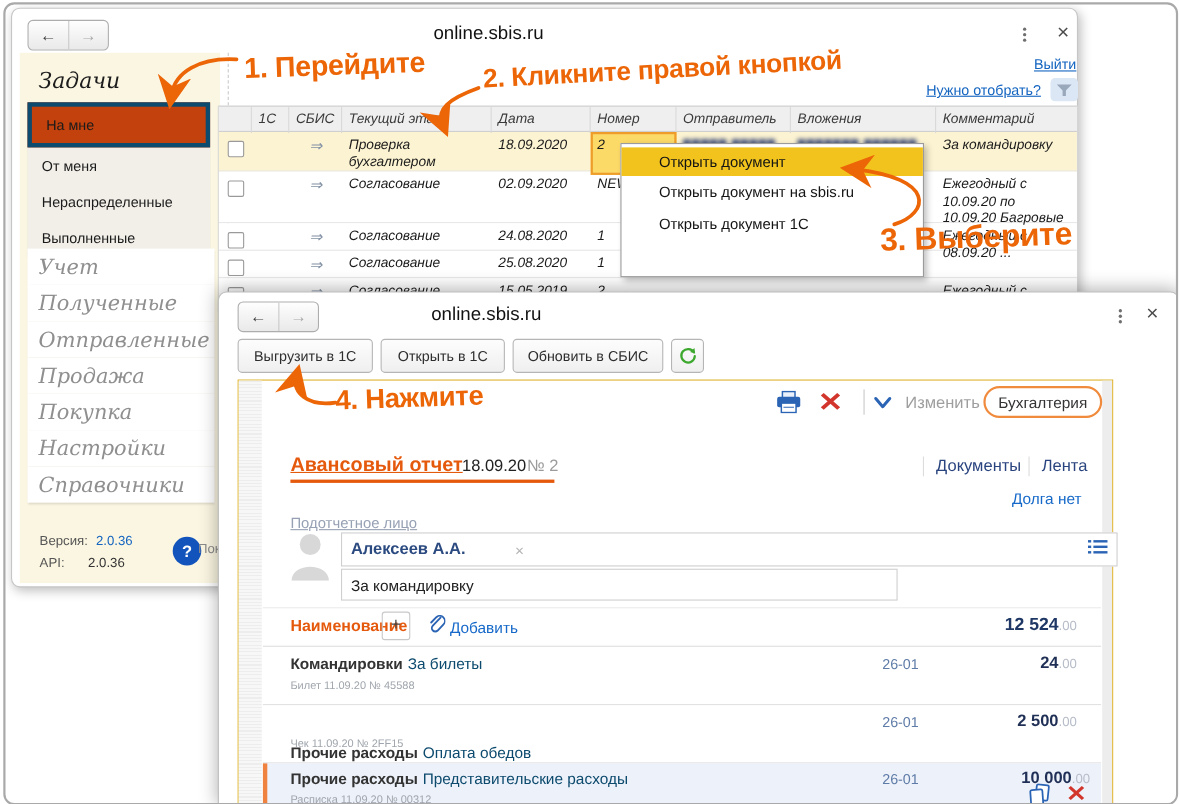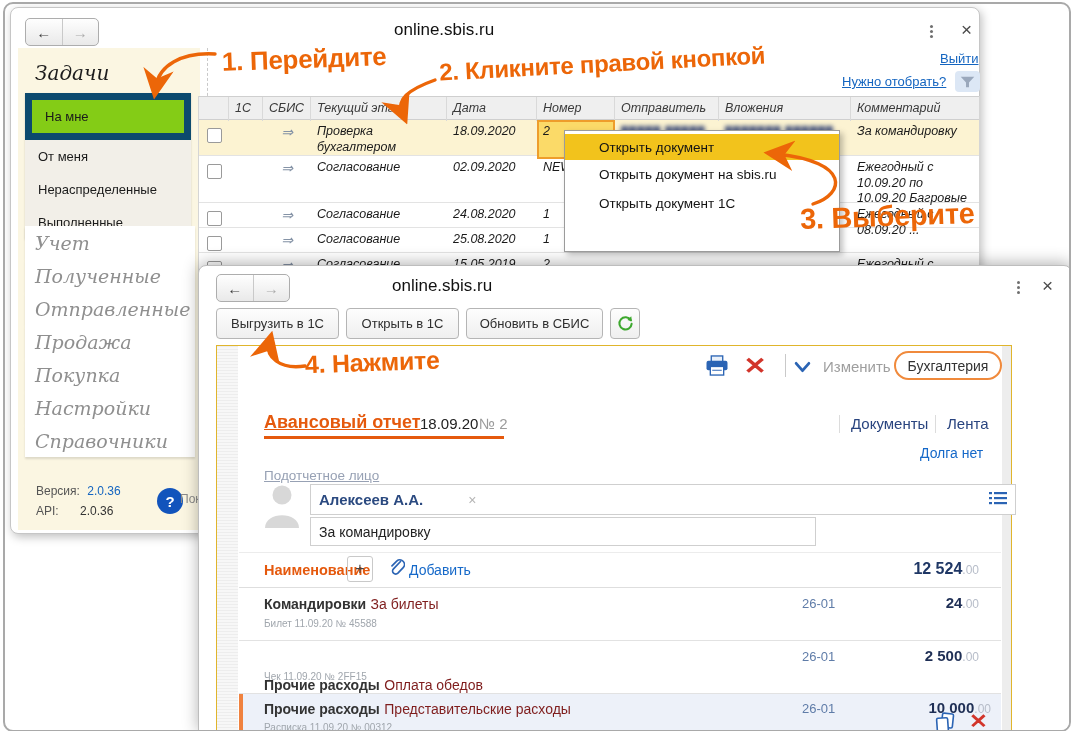--- a/index.html
+++ b/index.html
@@ -20,21 +20,21 @@
   .wtitle{position:absolute;font-size:17px;color:#111;}
   .kebab{position:absolute;width:14px;height:18px;display:flex;flex-direction:column;align-items:center;justify-content:center;gap:2px;}
   .kebab i{width:3px;height:3px;border-radius:50%;background:#6f6f6f;}
   .wclose{position:absolute;font-size:19px;color:#4c4c4c;line-height:18px;}
 
   
   .sidebar{position:absolute;left:7px;top:40px;width:182px;height:482px;background:#fbf6e2;}
   .sb-header{position:absolute;left:17px;top:13px;font-family:"DejaVu Serif",serif;font-style:italic;font-size:20px;color:#1c1c1c;}
   .sb-items{position:absolute;left:7px;top:45px;width:166px;background:#f2efe8;box-shadow:0 1px 2px rgba(0,0,0,.15);}
   .sb-item{height:33px;display:flex;align-items:center;padding-left:13px;font-size:13px;color:#1b1b1b;}
-  .sb-item.active{border:7px solid #0c4a6e;background:#84cc16;}
+  .sb-item.active{border:4px solid #0c4a6e;background:#c2410c;}
   .sb-groups{position:absolute;left:7px;top:178px;width:170px;}
   .sb-group{height:33px;background:#fff;box-shadow:0 2px 2px rgba(0,0,0,.12);display:flex;align-items:center;padding-left:10px;font-family:"DejaVu Serif",serif;font-style:italic;font-size:19px;color:#8f8f8f;margin-bottom:0;}
   .sb-ver{position:absolute;left:18px;font-size:12px;color:#555;}
   .helpdot{position:absolute;width:26px;height:26px;border-radius:50%;background:#1254bc;color:#fff;font-size:15px;font-weight:bold;display:flex;align-items:center;justify-content:center;}
   .dashed-sep{position:absolute;border-left:1px dashed #c9c9c9;}
 
   
   .bluelink{color:#1465c0;text-decoration:underline;font-size:13px;}
   .funnelbox{position:absolute;width:25px;height:21px;background:#dce7f5;border-radius:4px;display:flex;align-items:center;justify-content:center;}
 
@@ -63,21 +63,21 @@
   .texstrip{position:absolute;left:0;top:0;width:21px;height:100%;background:repeating-linear-gradient(0deg,#ededed 0 1px,#f7f7f7 1px 3px),repeating-linear-gradient(90deg,rgba(220,220,220,.6) 0 1px,transparent 1px 3px);}
   .rstrip{position:absolute;right:0;top:0;width:9px;height:100%;background:#ededed;}
   .pill{position:absolute;border:2px solid #f08a3c;border-radius:15px;font-size:14px;color:#333;display:flex;align-items:center;justify-content:center;}
   .doc-title{font-size:18px;font-weight:bold;color:#e5590d;text-decoration:underline;}
   .orangebar{position:absolute;height:3px;background:#e5590d;}
   .tabsep{position:absolute;width:1px;height:18px;background:#dcdcdc;}
   .navy{color:#29447f;}
   .glabel{color:#97a1b4;text-decoration:underline;font-size:13.5px;}
   .inputbox{position:absolute;border:1px solid #cfcfcf;background:#fff;display:flex;align-items:center;}
   .itemname{font-size:14px;font-weight:bold;color:#333;}
-  .itemdesc{font-size:14px;color:#7f1d1d;}
+  .itemdesc{font-size:14px;color:#0c4a6e;}
   .itemsub{font-size:10px;color:#a0a6ad;}
   .acct{font-size:13px;color:#5f7ca8;}
   .amt{font-size:15px;font-weight:bold;color:#1f2f55;}
   .amt-frac{font-size:12px;color:#b7bdc9;font-weight:normal;}
   .rowdiv{position:absolute;height:1px;background:#e2e2e2;}
   .selrow{position:absolute;background:#edf1f9;}
   .selbar{position:absolute;width:4px;background:#f0823f;}
 
   
   .anno{position:absolute;color:#ec6608;font-weight:bold;letter-spacing:-0.3px;white-space:nowrap;z-index:10;}

